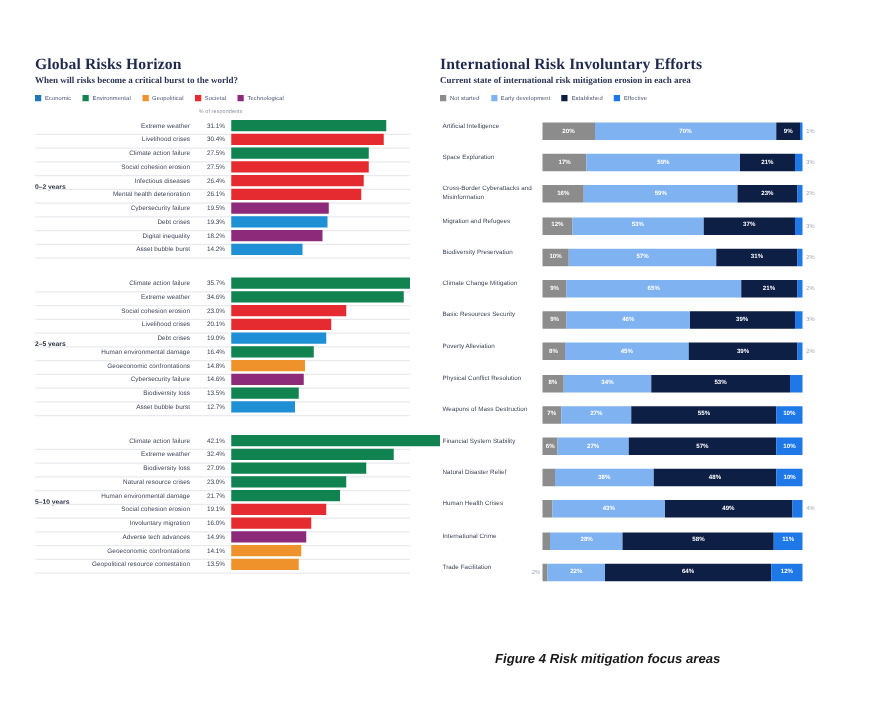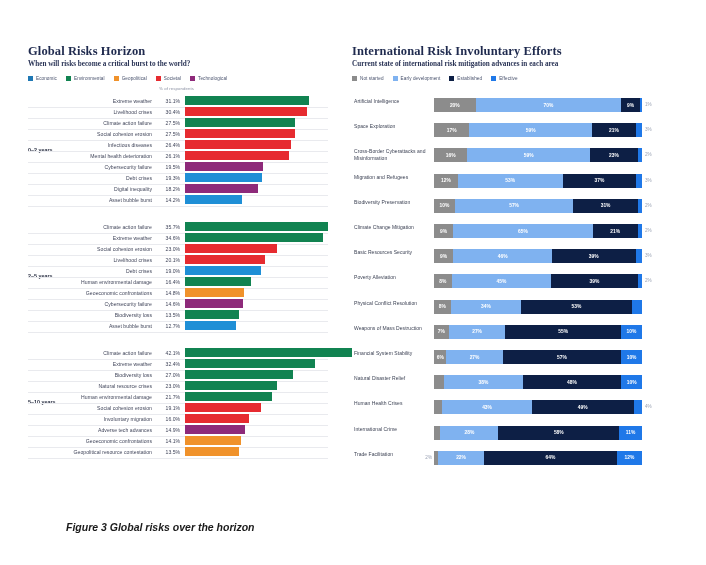--- a/index.html
+++ b/index.html
@@ -321,21 +321,21 @@
           <div class="lrow-label">Geopolitical resource contestation</div>
           <div class="lrow-value">13.5%</div>
           <div class="lrow-bar" style="width: 54px; background: rgb(240, 146, 43);"></div>
         </div>
         <div class="lrow-sep" style="top: 413.5px;"></div>
       </div>
   </div>
 
   <div class="panel" id="panel-right">
     <div class="chart-title">International Risk Involuntary Efforts</div>
-    <div class="chart-sub">Current state of international risk mitigation advances in each area</div>
+    <div class="chart-sub">Current state of international risk mitigation erosion in each area</div>
 
     <div class="legend" id="right-legend">
         <div class="legend-item">
           <span class="legend-swatch" style="background: rgb(140, 140, 140);"></span>
           <span class="legend-label">Not started</span>
         </div>
         <div class="legend-item">
           <span class="legend-swatch" style="background: rgb(127, 178, 240);"></span>
           <span class="legend-label">Early development</span>
         </div>
@@ -491,15 +491,15 @@
             <div class="rseg" style="flex: 0 0 4.16px; background: rgb(140, 140, 140);"></div>
             <div class="rseg" style="flex: 0 0 45.76px; background: rgb(127, 178, 240);">22%</div>
             <div class="rseg" style="flex: 0 0 133.12px; background: rgb(13, 31, 69);">64%</div>
             <div class="rseg" style="flex: 0 0 24.96px; background: rgb(31, 120, 232);">12%</div>
           </div>
           <div class="rlead" style="left: 66px; width: 14px;">2%</div>
         </div>
       </div>
   </div>
 
-  <div class="caption" id="caption-left">Figure 3 Global risks over the horizon</div>
+  <div class="caption" id="caption-right">Figure 4 Risk mitigation focus areas</div>
 
 </div>
 
 </body></html>

